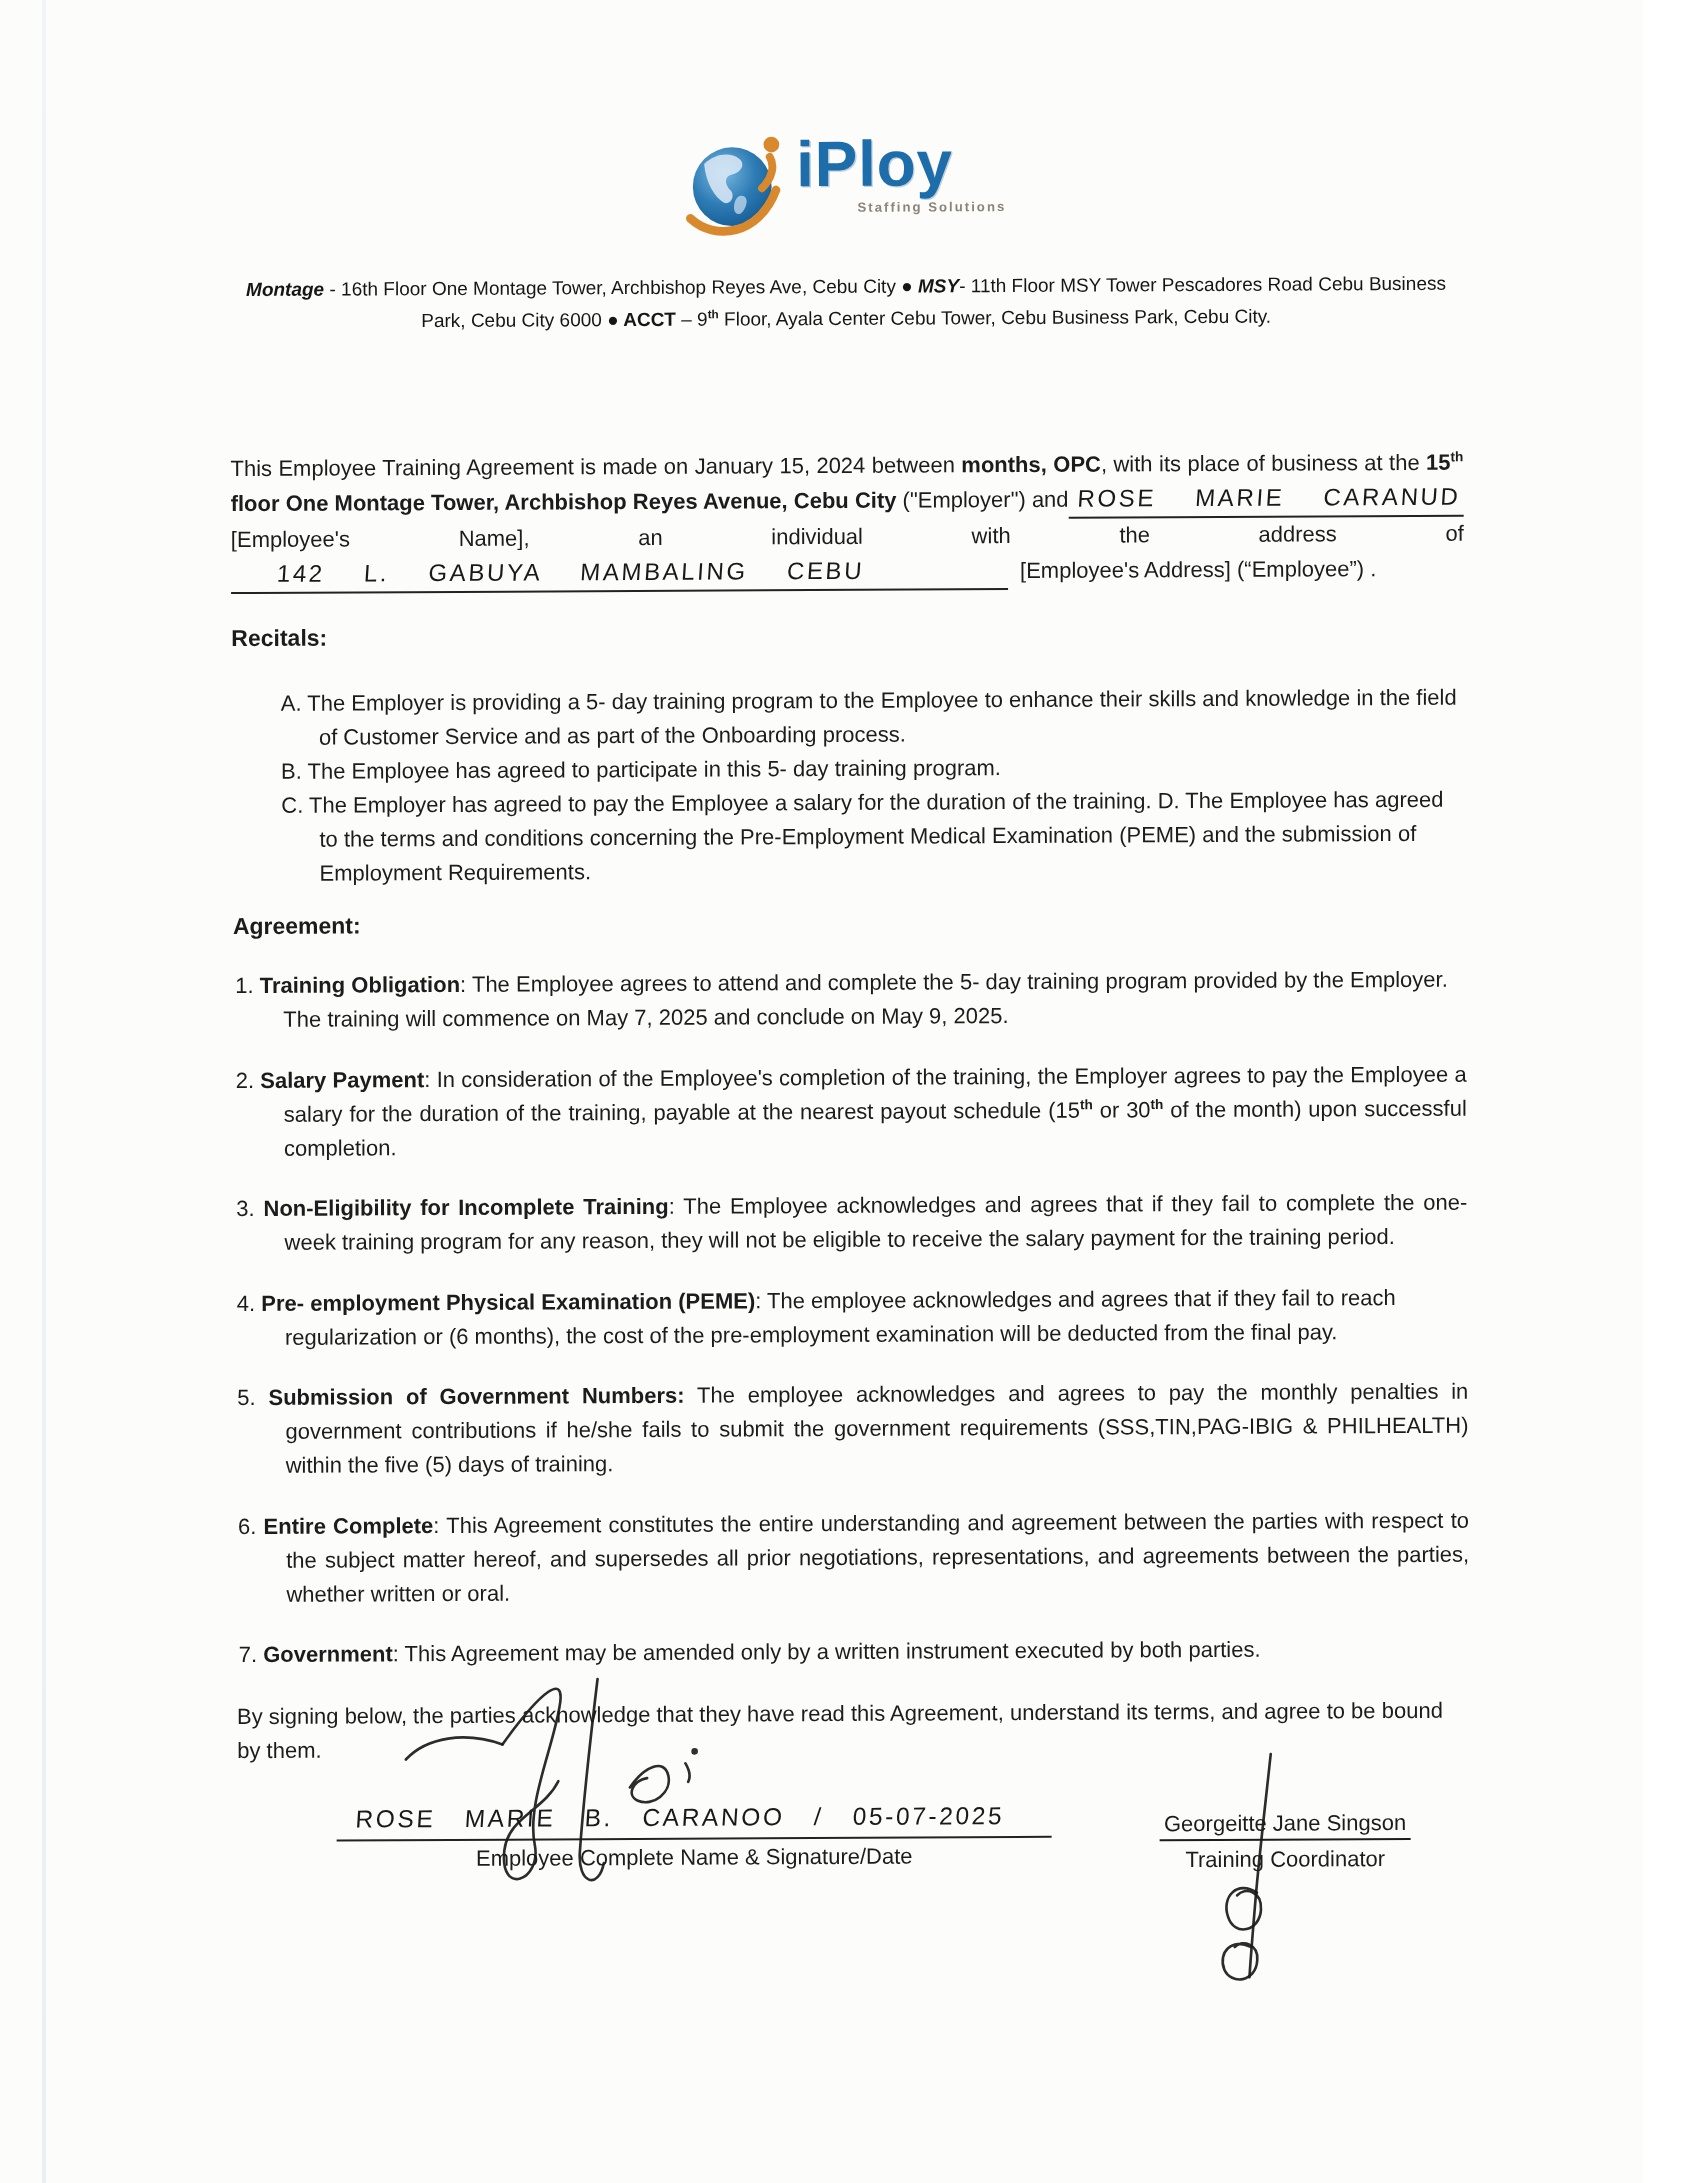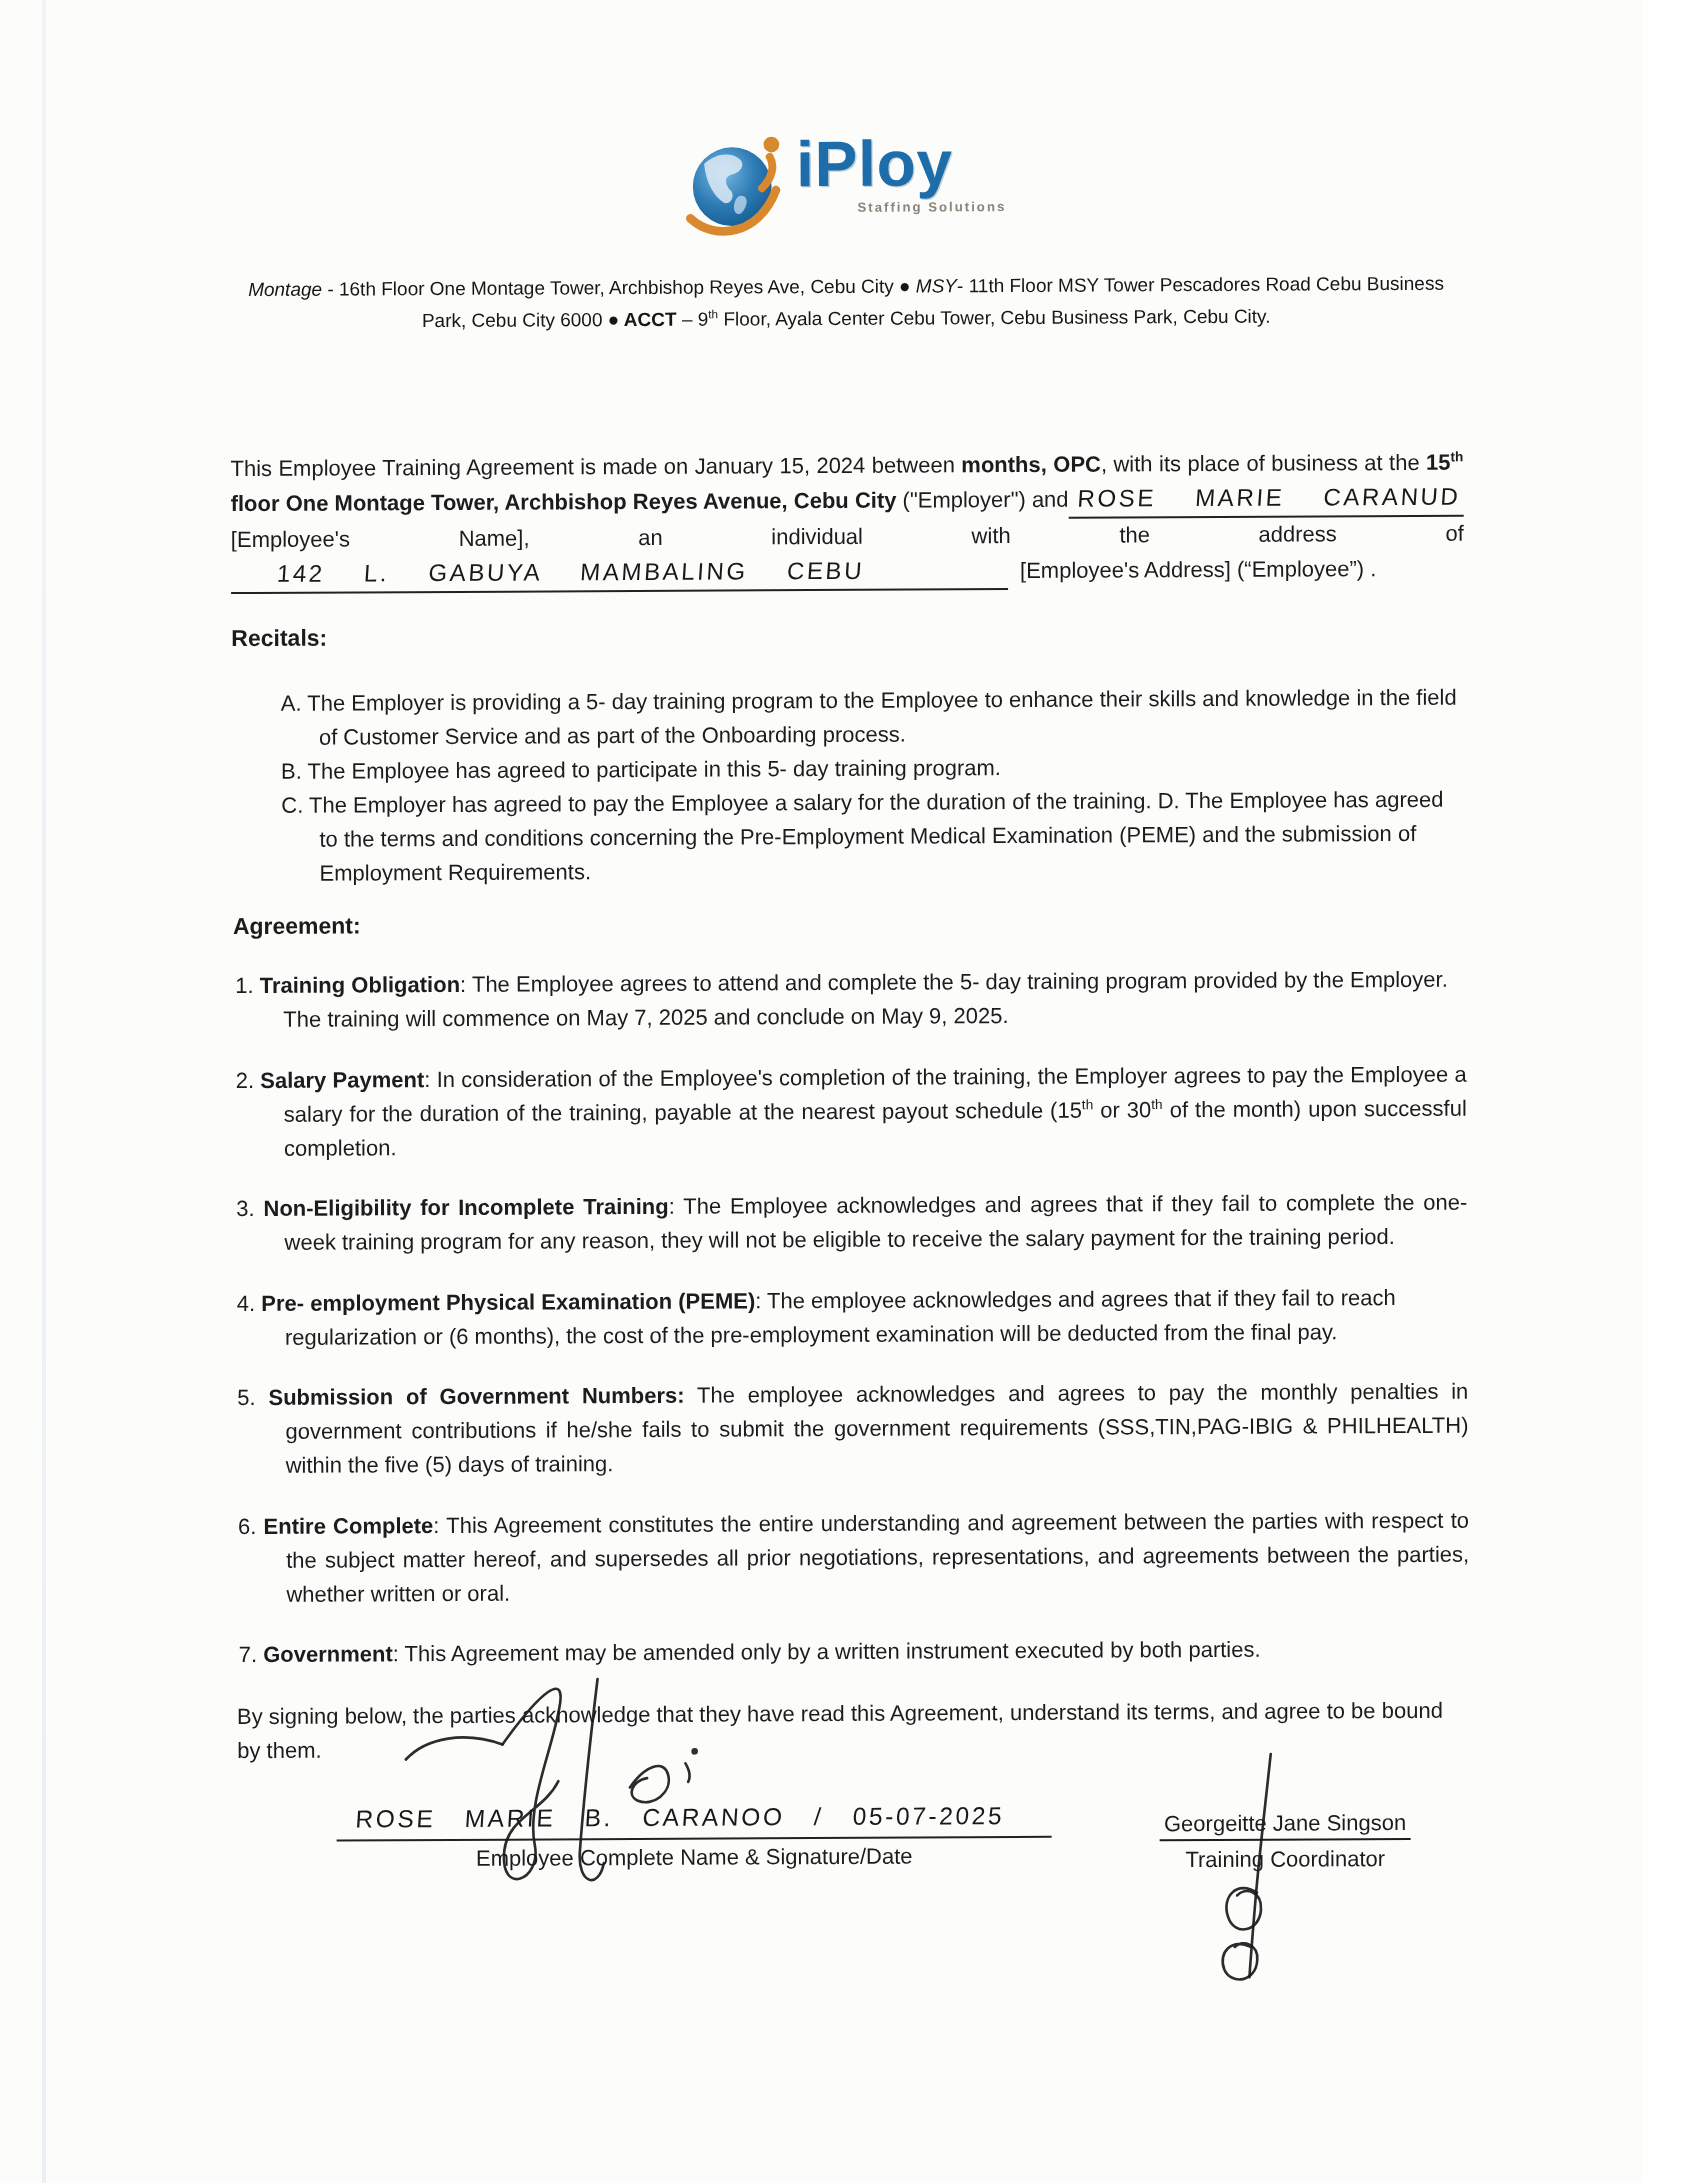--- a/index.html
+++ b/index.html
@@ -33,22 +33,22 @@
     font-size:13.2px;color:var(--tagline-gray,#8b8478);
     letter-spacing:2px;margin-top:4px;padding-left:61px;font-weight:bold;
   }
   
   .address{
     margin:34px auto 0;width:1211px;text-align:center;
     font-size:19px;line-height:32px;color:#161616;
   }
   
   .b{font-weight:bold;}
-  .bi{font-weight:normal;font-style:italic;}
-  .sup{vertical-align:super;font-size:.62em;line-height:0;}
+  .bi{font-weight:bold;font-style:italic;}
+  .sup{vertical-align:super;font-size:.62em;line-height:0;font-weight:bold;}
   .hw{
     font-size:24px;letter-spacing:2.6px;word-spacing:17px;
     display:inline-block;transform:skewX(-4deg);
     color:#191919;
   }
   .hw-wide{word-spacing:30px;}
   
   .intro{margin-top:114px;font-size:22px;line-height:34px;}
   .l1{text-align:justify;text-align-last:justify;}
   .l2{display:flex;align-items:baseline;}

